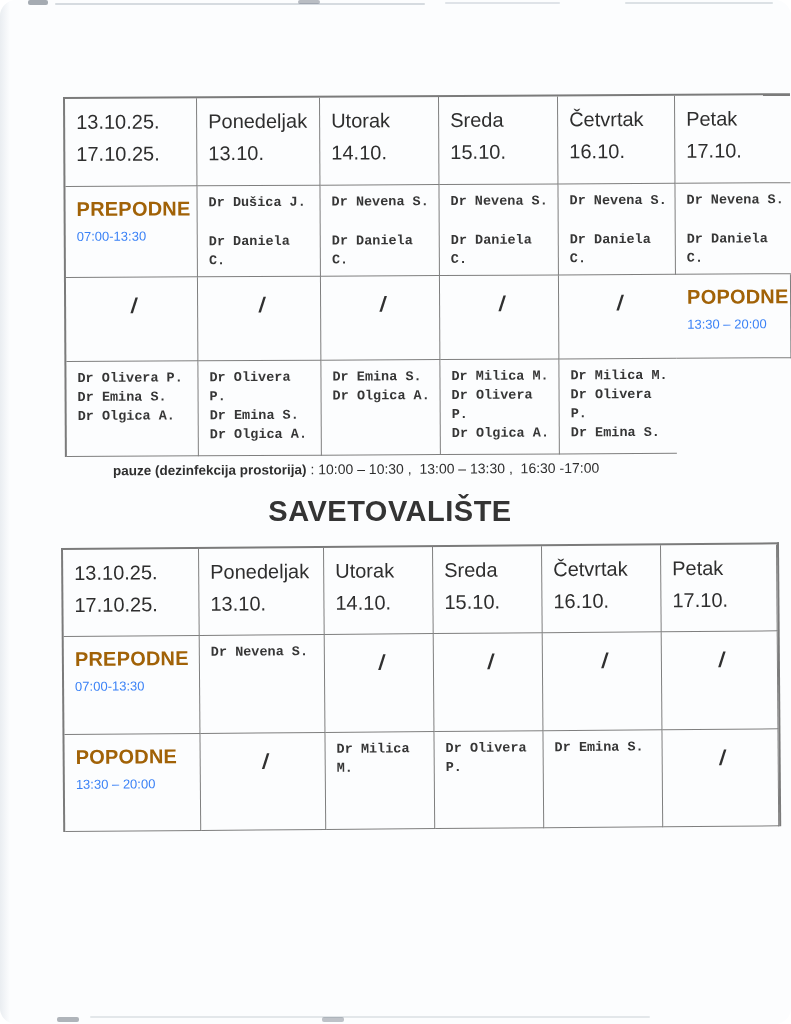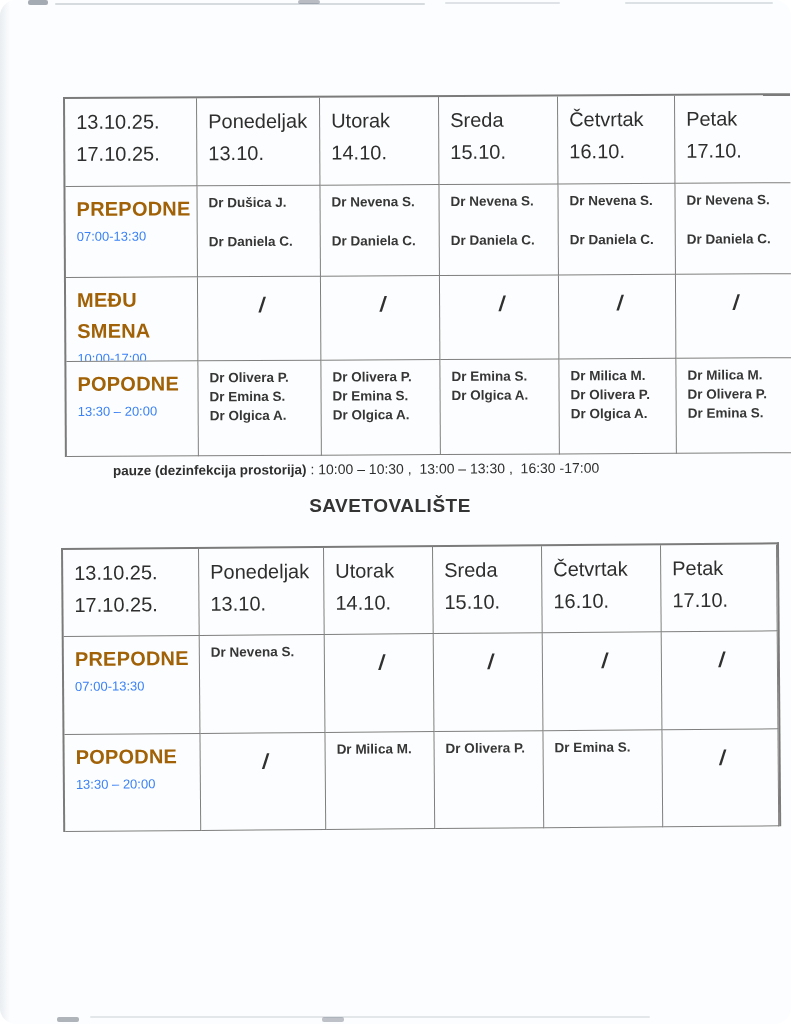--- a/index.html
+++ b/index.html
@@ -60,39 +60,39 @@
   .tbl1 .cell.lastcol{border-right:none;}
 
   
   .head span{display:block;font-size:20px;line-height:32px;color:#2e2e2e;}
 
   
   .rl{display:block;font-weight:bold;font-size:20px;line-height:31px;color:#a16207;letter-spacing:.2px;}
   .rt{display:block;font-size:13px;line-height:17px;color:#3b82f6;margin-top:3px;}
 
   
-  .names span{display:block;font-weight:bold;font-size:13.5px;line-height:19px;color:#363636;}
+  .names span{display:block;font-weight:bold;font-size:13.5px;line-height:19px;color:#363636;font-family:Liberation Mono, monospace;}
   .names.spaced span{margin-bottom:20px;}
   .names.spaced span:last-child{margin-bottom:0;}
 
   
   .slash{text-align:center;}
   .slash span{display:inline-block;margin-top:9px;font-weight:bold;font-size:21px;color:#303030;transform:skewX(-8deg);}
 
   
   .note{
     position:absolute;left:113px;top:461px;
     font-size:14px;color:#2f2f2f;white-space:pre;
     transform:rotate(-0.3deg);
   }
   .note .nb{font-weight:bold;font-size:13.5px;}
   .section-title{
     position:absolute;left:0;top:495px;width:780px;
     text-align:center;
-    font-size:19px;font-weight:bold;color:#343434;letter-spacing:.5px;
+    font-size:29px;font-weight:bold;color:#343434;letter-spacing:.5px;
   }
 </style>
 </head>
 <body>
 
 <div class="page">
 
   <div class="edge-left"></div>
   <div class="art art-top-1"></div>
   <div class="art art-top-2"></div>
@@ -148,24 +148,20 @@
     </div>
     <div class="cell names spaced">
       <span>Dr Nevena S.</span>
       <span>Dr Daniela C.</span>
     </div>
     <div class="cell names spaced lastcol">
       <span>Dr Nevena S.</span>
       <span>Dr Daniela C.</span>
     </div>
 
-    <div class="cell">
-      <span class="rl">MEĐU SMENA</span>
-      <span class="rt">10:00-17:00</span>
-    </div>
     <div class="cell slash">
       <span>/</span>
     </div>
     <div class="cell slash">
       <span>/</span>
     </div>
     <div class="cell slash">
       <span>/</span>
     </div>
     <div class="cell slash">

